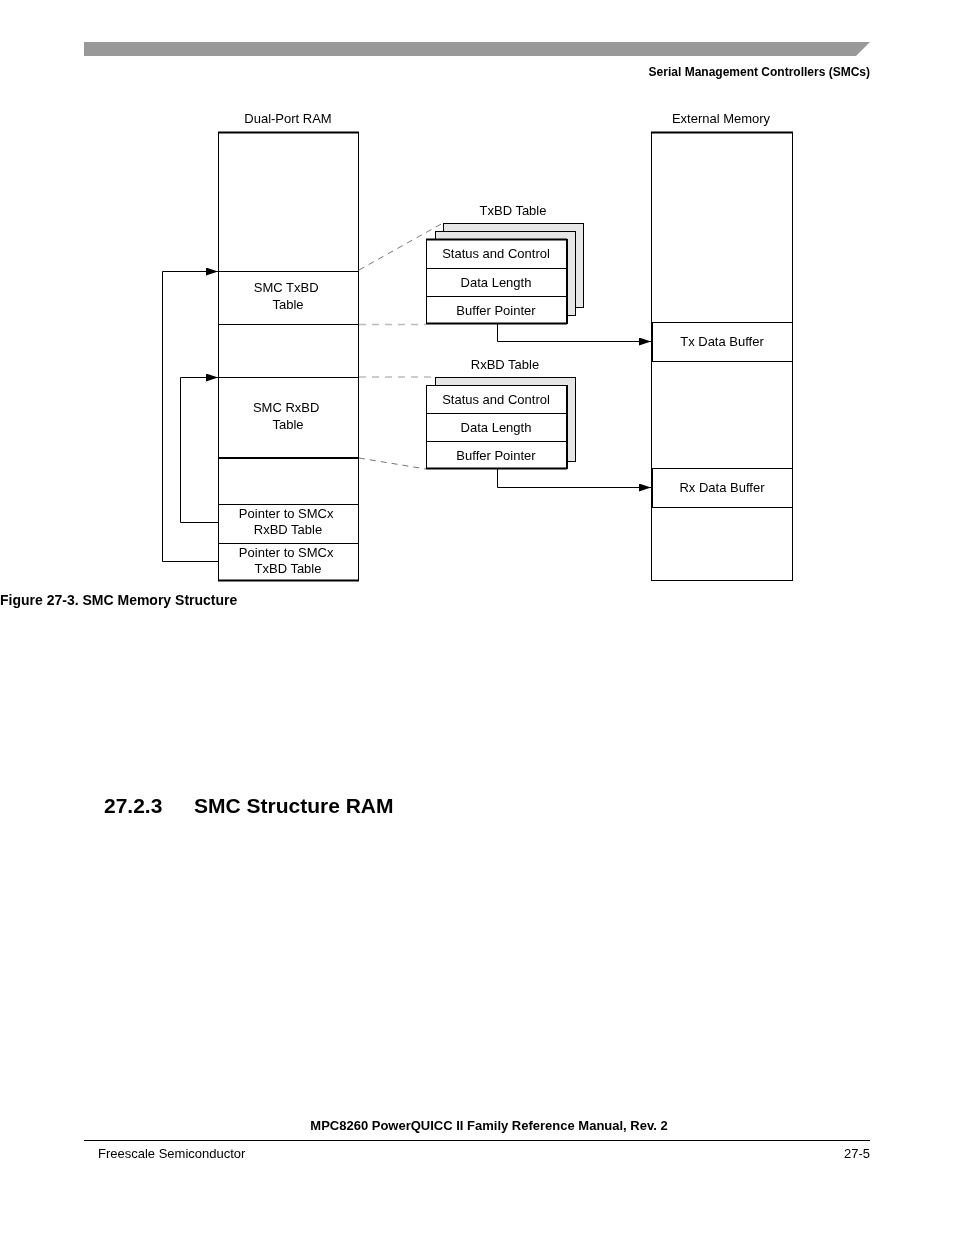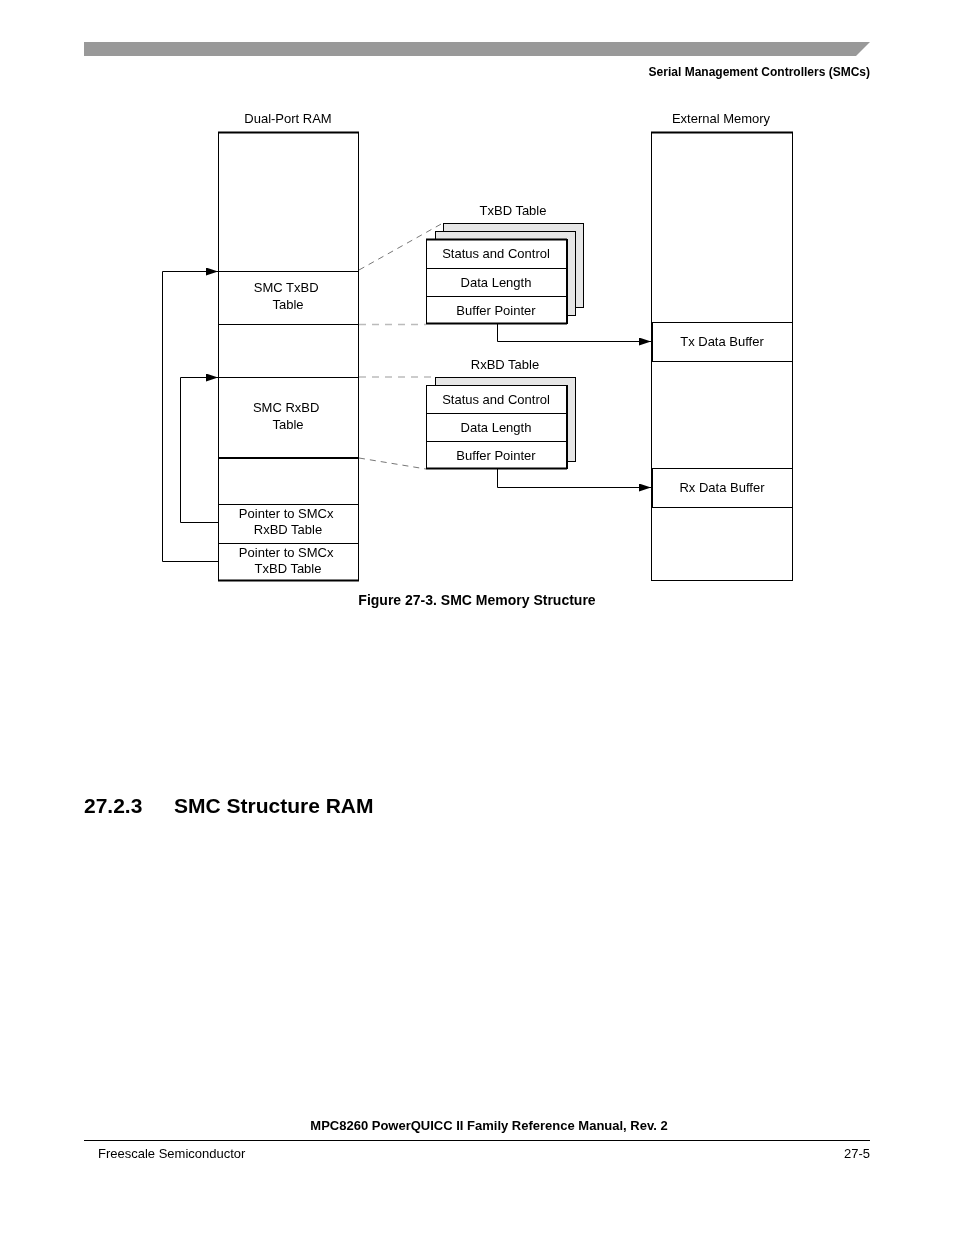--- a/index.html
+++ b/index.html
@@ -2,23 +2,23 @@
 <html><head>
 <meta charset="utf-8">
 <style>
   html, body { margin: 0; padding: 0; background: #ffffff; }
   body { width: 954px; height: 1235px; position: relative; overflow: hidden;
          font-family: "Liberation Sans", sans-serif; color: #000; }
   .hdr-bar { position: absolute; left: 84px; top: 42px; width: 786px; height: 14px; }
   .hdr-title { position: absolute; right: 84px; top: 65px; font-size: 12px; font-weight: bold; }
   .diagram { position: absolute; left: 0; top: 0; }
   .diagram text { font-family: "Liberation Sans", sans-serif; font-size: 13px; fill: #000; }
-  .caption { position: absolute; left: 0; width: 954px; top: 592px; text-align: center; font-size: 14px; font-weight: bold; }
+  .caption { position: absolute; left: 0; width: 954px; top: 592px; font-size: 14px; font-weight: bold; }
   .section { position: absolute; left: 84px; top: 794px; font-size: 21px; font-weight: bold; }
-  .section .num { display: inline-block; width: 90px; }
+  .section .num { display: inline-block; width: 90px; margin-left: 20px; }
   .footer-title { position: absolute; left: 0; width: 954px; top: 1118px; text-align: center; font-size: 13px; font-weight: bold; padding-left: 12px; }
   .footer-rule { position: absolute; left: 84px; top: 1140px; width: 786px; height: 1px; background: #000; }
   .footer-left { position: absolute; left: 98px; top: 1146px; font-size: 13px; }
   .footer-right { position: absolute; right: 84px; top: 1146px; font-size: 13px; }
 </style>
 </head>
 <body>
 
 <svg class="hdr-bar" viewBox="0 0 786 14" preserveAspectRatio="none">
   <polygon points="0,0 786,0 772,14 0,14" fill="#999999"></polygon>

